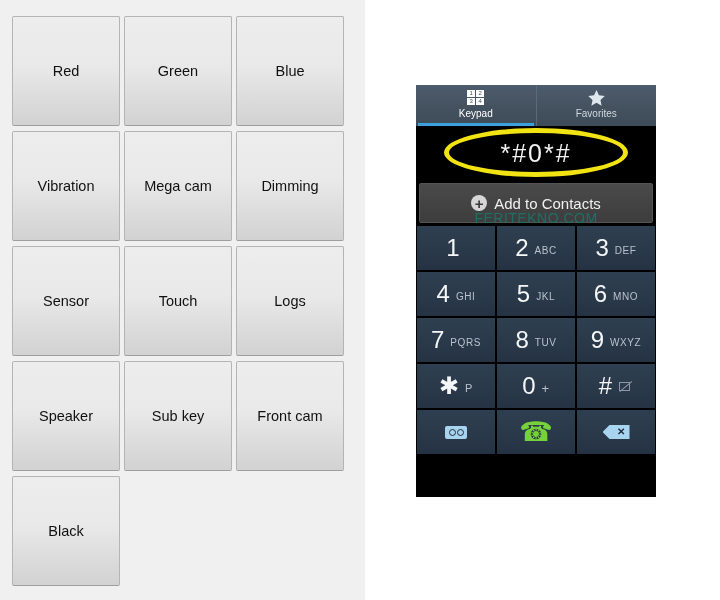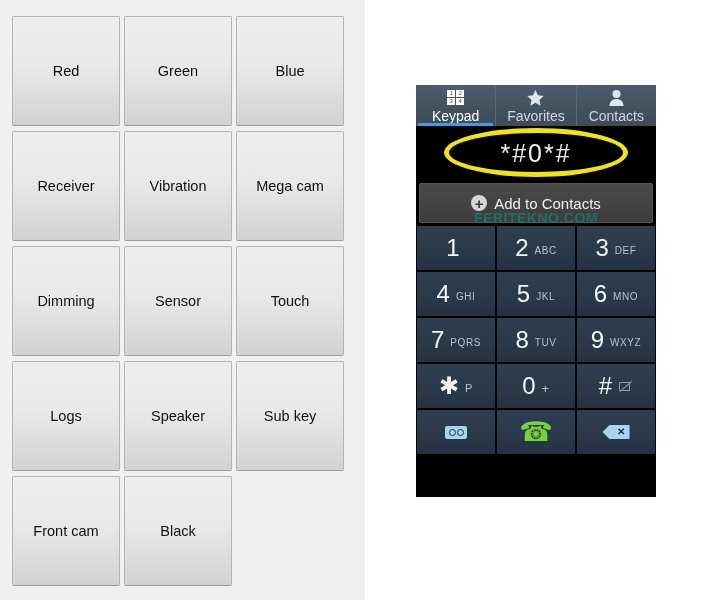--- a/index.html
+++ b/index.html
@@ -92,21 +92,21 @@
   }
   .dialer-tab:last-child { border-right: none; }
   .dialer-tab .tab-icon {
     height: 19px;
     display: flex;
     align-items: center;
     justify-content: center;
     color: #dfe6ed;
   }
   .dialer-tab .tab-label {
-    font-size: 14px;
+    font-size: 10px;
     color: #cfd8e0;
     letter-spacing: 0px;
     margin-top: 1px;
     white-space: nowrap;
   }
   .dialer-tab.active .tab-label { color: #ffffff; }
   .dialer-tab.active .tab-icon { color: #ffffff; }
   .tab-underline {
     position: absolute;
     left: 2px;
@@ -193,21 +193,21 @@
     color: #f0f0f0;
     font-size: 15px;
   }
   #watermark {
     position: absolute;
     left: 0;
     right: 0;
     bottom: -4px;
     text-align: center;
     font-size: 14px;
-    font-weight: bold;
+    font-weight: normal;
     color: #1f6f66;
     letter-spacing: 0.5px;
     z-index: 4;
     pointer-events: none;
   }
 
   
   #keypad {
     margin-top: 3px;
     display: grid;
@@ -322,23 +322,20 @@
     <div class="grid-btn">
       <span>Red</span>
     </div>
     <div class="grid-btn">
       <span>Green</span>
     </div>
     <div class="grid-btn">
       <span>Blue</span>
     </div>
 
-    <div class="grid-btn">
-      <span>Receiver</span>
-    </div>
     <div class="grid-btn">
       <span>Vibration</span>
     </div>
     <div class="grid-btn">
       <span>Mega cam</span>
     </div>
 
     <div class="grid-btn">
       <span>Dimming</span>
     </div>
@@ -390,29 +387,20 @@
 
     <div class="dialer-tab">
       <div class="tab-icon">
         <svg width="19" height="18" viewBox="0 0 20 19" aria-hidden="true">
           <path d="M10 1 L12.6 6.6 L18.7 7.3 L14.2 11.5 L15.4 17.6 L10 14.5 L4.6 17.6 L5.8 11.5 L1.3 7.3 L7.4 6.6 Z" fill="#dfe6ed"></path>
         </svg>
       </div>
       <div class="tab-label">Favorites</div>
     </div>
 
-    <div class="dialer-tab">
-      <div class="tab-icon">
-        <svg width="17" height="18" viewBox="0 0 17 18" aria-hidden="true">
-          <circle cx="8.5" cy="5" r="4" fill="#dfe6ed"></circle>
-          <path d="M1.5 17 C1.5 12.3 4.6 10 8.5 10 C12.4 10 15.5 12.3 15.5 17 Z" fill="#dfe6ed"></path>
-        </svg>
-      </div>
-      <div class="tab-label">Contacts</div>
-    </div>
 
   </div>
 
   <div id="dialer-display">
     <div id="dialed-number">*#0*#</div>
     <div id="highlight-ellipse"></div>
   </div>
 
   <div id="add-to-contacts">
     <div class="plus-circle">+</div>

